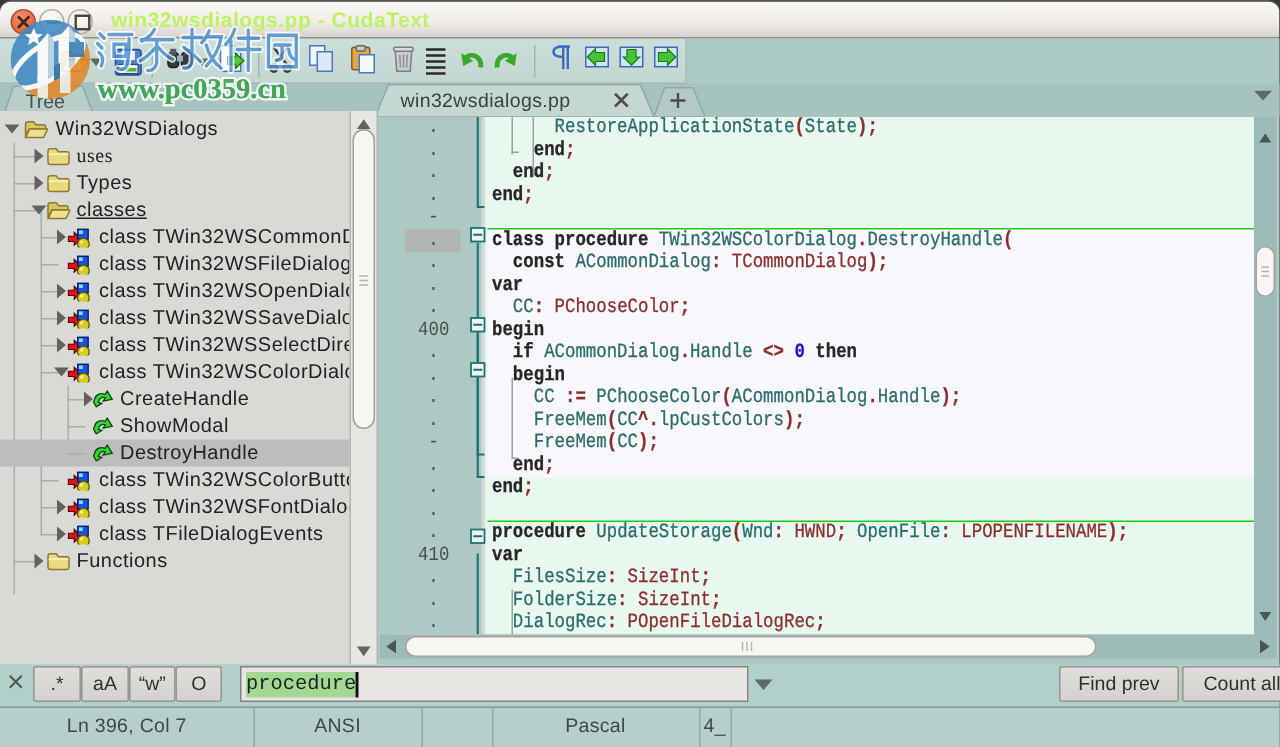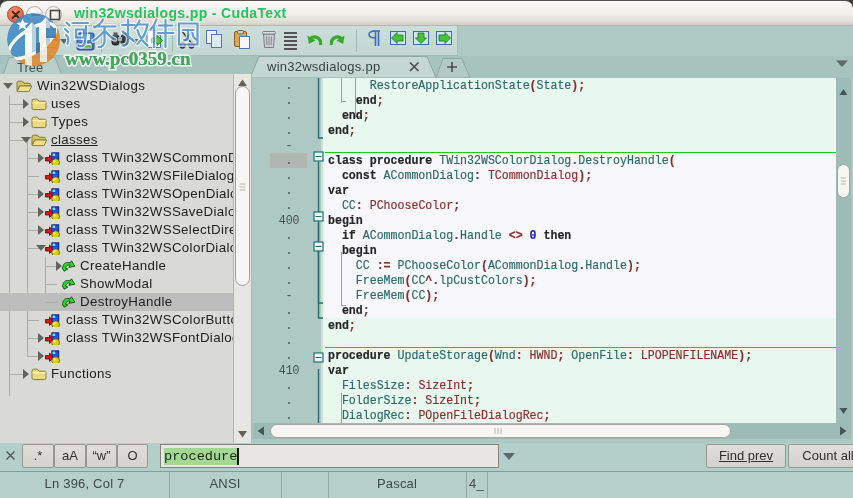--- a/index.html
+++ b/index.html
@@ -6,21 +6,21 @@
 html,body { width:853px; height:498px; overflow:hidden; background:#3b3a37; }
 #win { position:absolute; left:0; top:0; width:853px; height:498px;
   font-family:"Liberation Sans", sans-serif; }
 .abs { position:absolute; }
 
 
 #titlebar { left:0; top:0; width:853px; height:26px;
   background:linear-gradient(#faf8f5, #f1eeea 55%, #ddd9d3 90%, #d2cec7);
   border-radius:8px 8px 0 0; border-top:1px solid #56524c;
   border-bottom:1px solid #b9b5ae; }
-#title-text { left:74px; top:5px; font-size:14px; font-weight:bold; color:#22c55e; letter-spacing:0.35px;}
+#title-text { left:74px; top:5px; font-size:14px; font-weight:bold; color:#bef264; letter-spacing:0.35px;}
 .wbtn { width:17px; height:17px; border-radius:50%; top:6px; }
 #btn-close { left:7px;  background:radial-gradient(circle at 40% 30%, #f2906c, #e4673f 70%, #d8572f); border:1px solid #a6492e; }
 #btn-min   { left:26px; background:radial-gradient(circle at 40% 30%, #fcfbf9, #ece9e4 70%, #d8d4cd); border:1px solid #b1ada5; }
 #btn-max   { left:45px; background:radial-gradient(circle at 40% 30%, #fcfbf9, #ece9e4 70%, #d8d4cd); border:1px solid #b1ada5; }
 
 
 #mainbg { left:0; top:26px; width:853px; height:472px; background:#adc9c4; }
 
 
 #toolbar { left:0; top:26px; width:458px; height:30px;
@@ -213,21 +213,21 @@
             <use href="#fold-o"></use>
           </svg>
           <span class="lbl" style="left:37px;">Win32WSDialogs</span>
         </div>
     <div class="trow" style="top:21px;">
           <span style="position:absolute;left:9px;top:9px;width:15px;height:1px;background:#aaaeaa"></span>
           <span style="position:absolute;left:23px;top:4px;width:0;height:0;border-left:6px solid #63625c;border-top:5px solid transparent;border-bottom:5px solid transparent;"></span>
           <svg style="position:absolute;left:31px;top:2px" width="16" height="15">
             <use href="#fold-c"></use>
           </svg>
-          <span class="lbl" style="left:51px;">uses</span>
+          <span class="lbl" style="left:51px;font-family:Liberation Serif, serif;">uses</span>
         </div>
     <div class="trow" style="top:39px;">
           <span style="position:absolute;left:9px;top:9px;width:15px;height:1px;background:#aaaeaa"></span>
           <span style="position:absolute;left:23px;top:4px;width:0;height:0;border-left:6px solid #63625c;border-top:5px solid transparent;border-bottom:5px solid transparent;"></span>
           <svg style="position:absolute;left:31px;top:2px" width="16" height="15">
             <use href="#fold-c"></use>
           </svg>
           <span class="lbl" style="left:51px;">Types</span>
         </div>
     <div class="trow" style="top:57px;">
@@ -321,20 +321,21 @@
             <use href="#cls"></use>
           </svg>
           <span class="lbl" style="left:66px;">class TWin32WSFontDialog</span>
         </div>
     <div class="trow" style="top:273px;">
           <span style="position:absolute;left:27px;top:9px;width:12px;height:1px;background:#aaaeaa"></span>
           <span style="position:absolute;left:38px;top:4px;width:0;height:0;border-left:6px solid #63625c;border-top:5px solid transparent;border-bottom:5px solid transparent;"></span>
           <svg style="position:absolute;left:45px;top:3px" width="16" height="13">
             <use href="#cls"></use>
           </svg>
+          <span class="lbl" style="left:66px;">class TFileDialogEvents</span>
         </div>
     <div class="trow" style="top:291px;">
           <span style="position:absolute;left:9px;top:9px;width:15px;height:1px;background:#aaaeaa"></span>
           <span style="position:absolute;left:23px;top:4px;width:0;height:0;border-left:6px solid #63625c;border-top:5px solid transparent;border-bottom:5px solid transparent;"></span>
           <svg style="position:absolute;left:31px;top:2px" width="16" height="15">
             <use href="#fold-c"></use>
           </svg>
           <span class="lbl" style="left:51px;">Functions</span>
         </div>
     </div>
@@ -491,21 +492,21 @@
   <div class="fbtn" style="left:54px;width:32px;">aA</div>
   <div class="fbtn" style="left:86px;width:31px;">“w”</div>
   <div class="fbtn" style="left:117px;width:31px;">O</div>
   <div class="abs" style="left:160px;top:444px;width:339px;height:24px;background:#e7e6e3;border:1px solid #83837d;">
     <span style="position:absolute;left:3px;top:3px;background:#a3d894;color:#1c241c;font-family:'Liberation Mono',monospace;font-size:13.6px;line-height:17px;">procedure</span>
     <span style="position:absolute;left:76px;top:3px;width:2px;height:17px;background:#101010;"></span>
   </div>
   <svg class="abs" style="left:500px;top:450px" width="18" height="12">
       <path d="M3 3 L15 3 L9 10 Z" fill="#5c6b68"></path>
     </svg>
-  <div class="fbtn" style="left:706px;width:80px;text-decoration:underline;">Find prev</div>
+  <div class="fbtn" style="left:706px;width:80px;">Find prev</div>
   <div class="fbtn" style="left:788px;width:80px;">Count all</div>
 
   <div class="abs" id="statusbar"></div>
   <div class="scell" style="left:0px;width:169px;">Ln 396, Col 7</div>
   <div class="scell" style="left:169px;width:112px;text-align:center;">ANSI</div>
   <div class="scell" style="left:281px;width:47px;margin-top:20px;">Unix</div>
   <div class="scell" style="left:328px;width:138px;">Pascal</div>
   <div class="scell" style="left:466px;width:21px;">4_</div>
   <div class="ssep" style="left:169px;"></div>
   <div class="ssep" style="left:281px;"></div>

